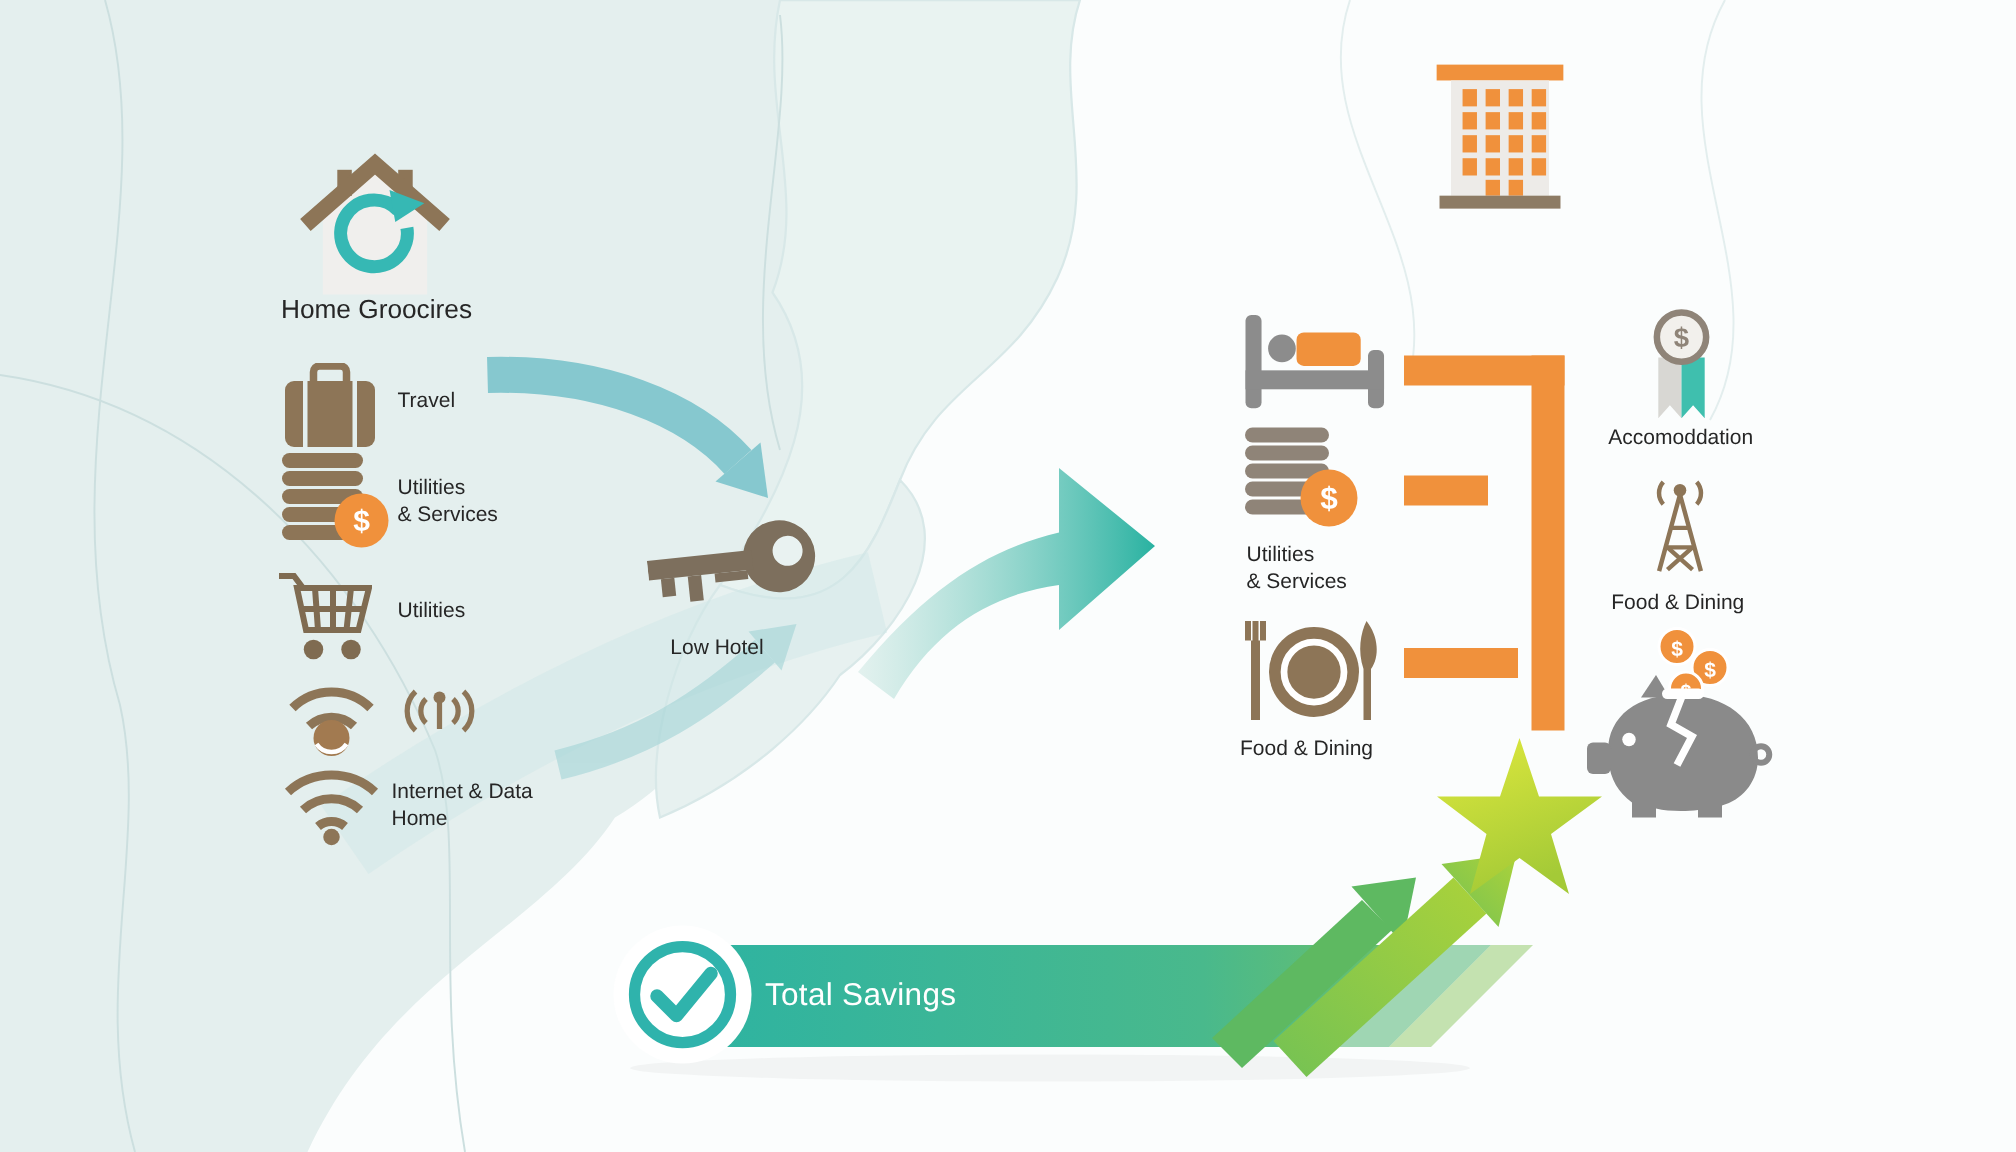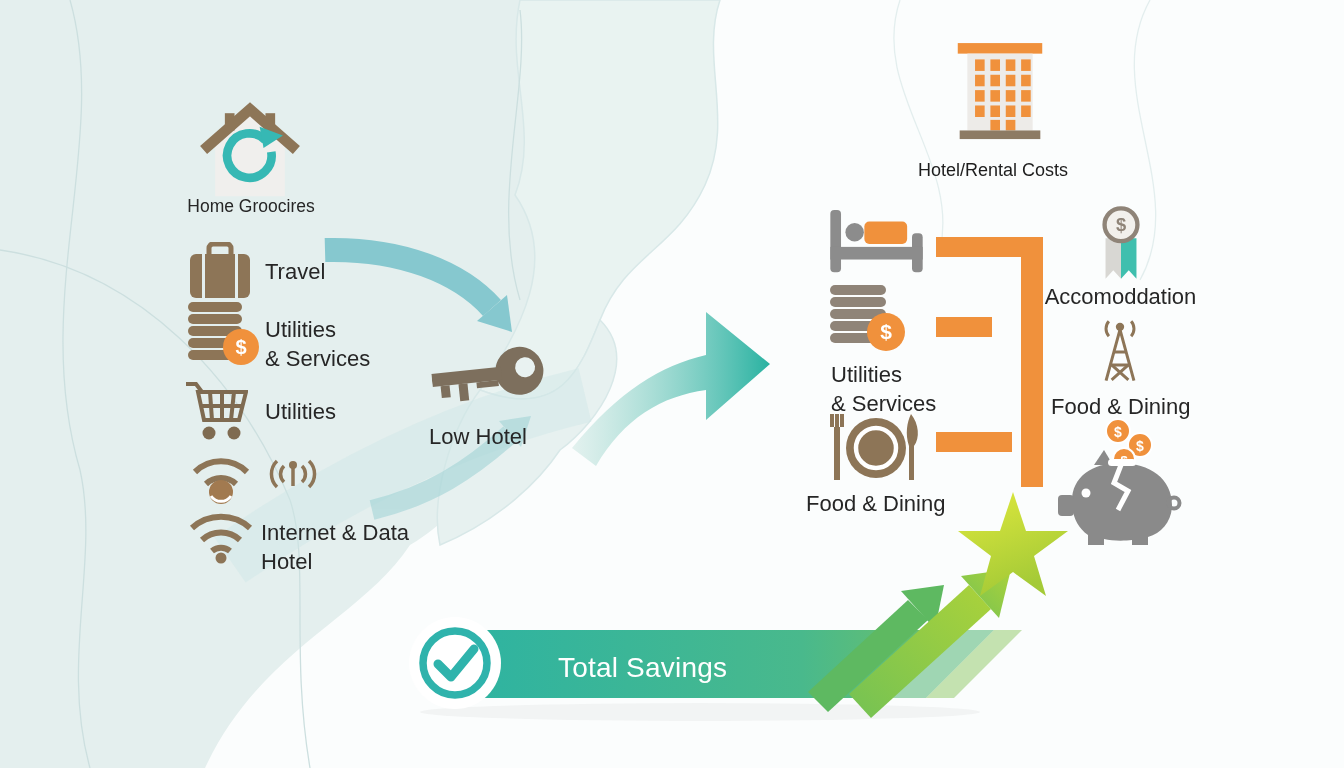--- a/index.html
+++ b/index.html
@@ -4,26 +4,26 @@
 <style>
   html,body{margin:0;padding:0;background:#fcfdfd;}
   #stage{
     position:relative;width:1344px;height:768px;overflow:hidden;
     background:#fcfdfd;font-family:"Liberation Sans","DejaVu Sans",sans-serif;
   }
   svg{display:block;}
   .layer{position:absolute;left:0;top:0;width:1344px;height:768px;}
   .icon{position:absolute;}
   .label{
-    position:absolute;color:#262626;font-size:22px;line-height:1.32;
+    position:absolute;color:#262626;font-size:14px;line-height:1.32;
     white-space:nowrap;
   }
   .label.center{text-align:center;}
   .hotel-label{font-size:18px;color:#1d1d1d;}
-  .banner-label{color:#ffffff;font-size:28px;letter-spacing:.2px;margin-left:48px;}
+  .banner-label{color:#ffffff;font-size:21px;letter-spacing:.2px;}
 </style>
 </head>
 <body>
 
 <div id="stage">
 
   <svg class="layer" viewBox="0 0 1344 768">
     <rect x="0" y="0" width="1344" height="768" fill="#fbfdfd"></rect>
     <path fill="#e4efee" d="M0,0 H520 C505,70 540,130 515,195 C560,260 520,330 480,390 C510,440 470,510 410,545 C360,620 260,650 205,768 H0 Z"></path>
     <path fill="#e9f3f1" stroke="#d8e8e8" stroke-width="1.5" d="M520,0 H720 C700,60 735,120 705,185 C675,250 625,255 600,320 C580,370 560,420 480,390 C520,330 560,260 515,195 C540,130 505,70 520,0 Z"></path>
@@ -279,26 +279,25 @@
 
   <div class="label" style="left:265px;top:315px">
     <div>Utilities</div>
     <div>&amp; Services</div>
   </div>
 
   <div class="label" style="left:265px;top:397px">Utilities</div>
 
   <div class="label" style="left:261px;top:518px">
     <div>Internet &amp; Data</div>
-    <div>Hotel</div>
+    <div>Home</div>
   </div>
 
   <div class="label center" style="left:418px;top:422px;width:120px">Low Hotel</div>
 
-  <div class="label center hotel-label" style="left:893px;top:159px;width:200px">Hotel/Rental Costs</div>
 
   <div class="label" style="left:831px;top:360px">
     <div>Utilities</div>
     <div>&amp; Services</div>
   </div>
 
   <div class="label center" style="left:806px;top:489px;width:130px">Food &amp; Dining</div>
 
   <div class="label center" style="left:1043px;top:282px;width:155px">Accomoddation</div>
 

